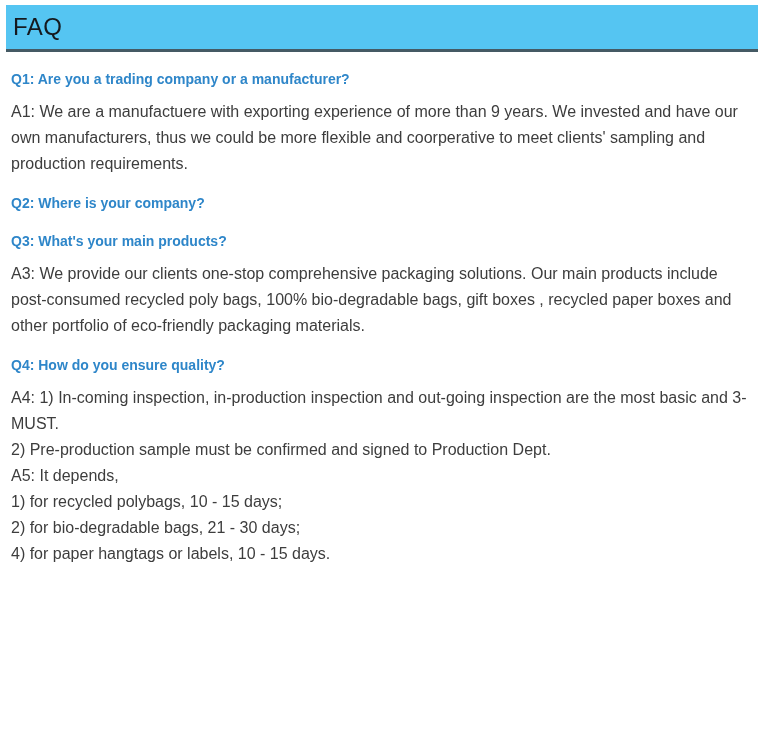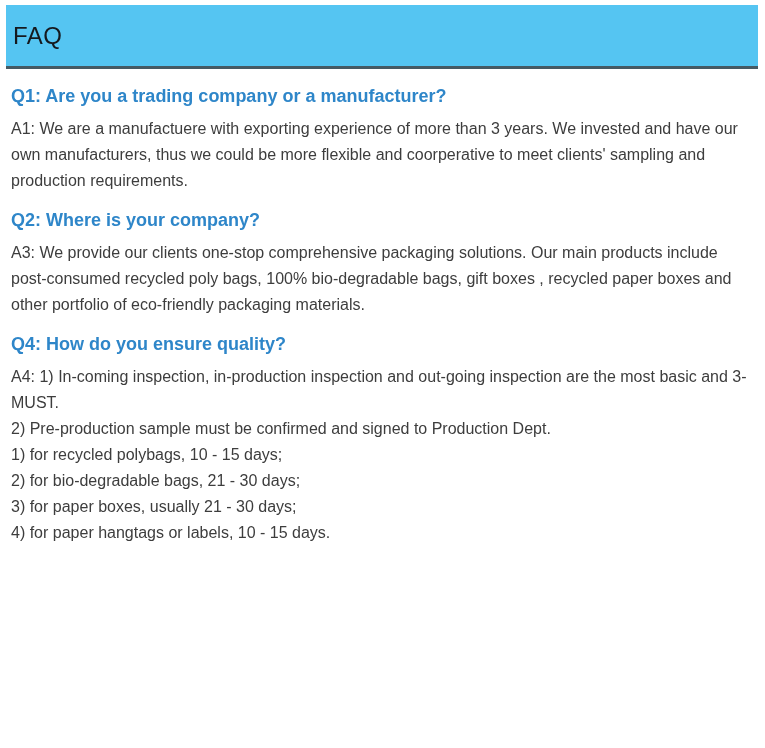--- a/index.html
+++ b/index.html
@@ -7,40 +7,40 @@
     padding: 0;
     background: #ffffff;
   }
   body {
     width: 765px;
     font-family: "Liberation Sans", sans-serif;
     -webkit-font-smoothing: antialiased;
   }
   .banner {
     margin: 5px 7px 0 6px;
-    height: 64px;
+    height: 47px;
     background: var(--banner-bg, #55c5f2);
     border-bottom: 3px solid var(--banner-border, #455a64);
     display: flex;
     align-items: center;
     padding-left: 7px;
     box-sizing: border-box;
   }
   .banner .banner-title {
     font-size: 24px;
     line-height: 1;
     color: var(--banner-text, #15191e);
     font-weight: 400;
     letter-spacing: 0.5px;
   }
   main.faq-list {
     padding: 0 12px 10px 11px;
   }
   .faq-item .question {
-    font-size: 18px;
+    font-size: 14px;
     line-height: 24px;
     font-weight: bold;
     color: var(--question-color, #2e86c9);
     margin: 14px 0 8px 0;
   }
   .faq-item:first-child .question {
     margin-top: 15px;
   }
   .faq-item .answer p {
     margin: 0;
@@ -53,43 +53,44 @@
 <body style="background: rgb(255, 255, 255);">
 
 <header class="banner">
   <span class="banner-title">FAQ</span>
 </header>
 
 <main class="faq-list" id="faq-list">
   <section class="faq-item">
     <h2 class="question">Q1: Are you a trading company or a manufacturer?</h2>
     <div class="answer">
-        <p>A1: We are a manufactuere with exporting experience of more than 3 years. We invested and have our own manufacturers, thus we could be more flexible and coorperative to meet clients' sampling and production requirements.</p>
+        <p>A1: We are a manufactuere with exporting experience of more than 9 years. We invested and have our own manufacturers, thus we could be more flexible and coorperative to meet clients' sampling and production requirements.</p>
       </div>
   </section>
 
   <section class="faq-item">
     <h2 class="question">Q2: Where is your company?</h2>
   </section>
 
   <section class="faq-item">
+    <h2 class="question">Q3: What's your main products?</h2>
     <div class="answer">
         <p>A3: We provide our clients one-stop comprehensive packaging solutions. Our main products include post-consumed recycled poly bags, 100% bio-degradable bags, gift boxes , recycled paper boxes and other portfolio of eco-friendly packaging materials.</p>
       </div>
   </section>
 
   <section class="faq-item">
     <h2 class="question">Q4: How do you ensure quality?</h2>
     <div class="answer">
         <p>A4: 1) In-coming inspection, in-production inspection and out-going inspection are the most basic and 3-MUST.</p>
         <p>2) Pre-production sample must be confirmed and signed to Production Dept.</p>
       </div>
   </section>
 
   <section class="faq-item">
     <div class="answer">
+        <p>A5: It depends,</p>
         <p>1) for recycled polybags, 10 - 15 days;</p>
         <p>2) for bio-degradable bags, 21 - 30 days;</p>
-        <p>3) for paper boxes, usually 21 - 30 days;</p>
         <p>4) for paper hangtags or labels, 10 - 15 days.</p>
       </div>
   </section>
 </main>
 
 </body></html>

